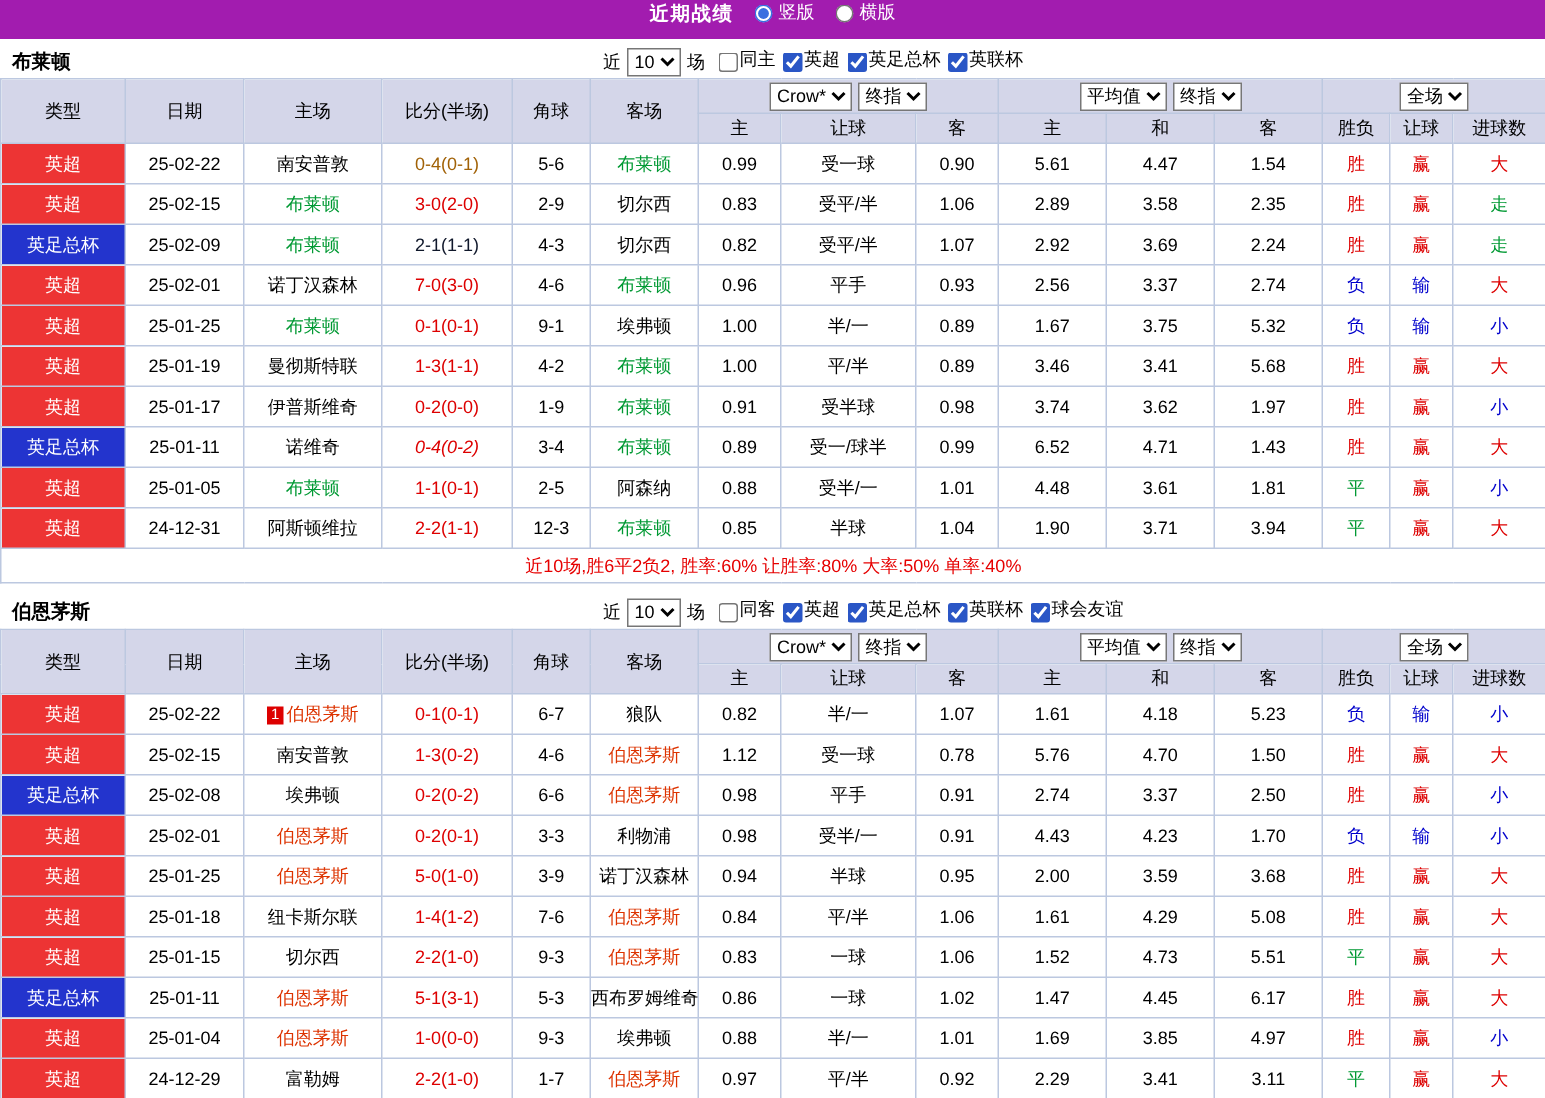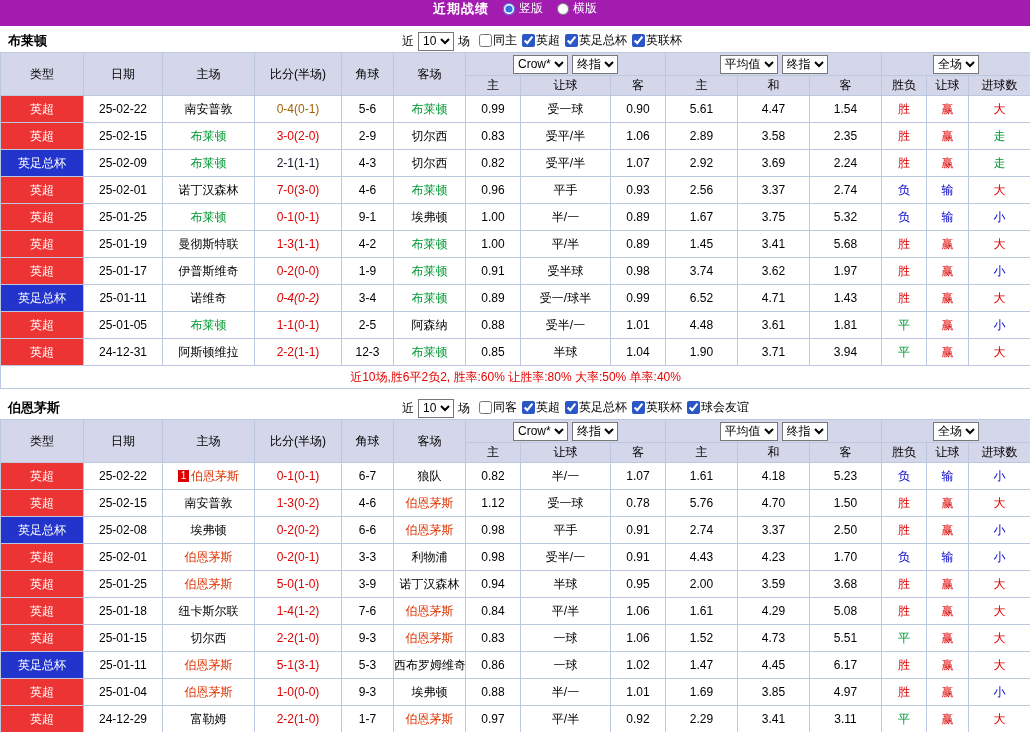--- a/index.html
+++ b/index.html
@@ -8,21 +8,21 @@
   .topbar{height:26px;background:#a21caf;display:flex;align-items:flex-start;justify-content:center;gap:14px;}
   .topbar .title{color:#ffffff;font-weight:bold;font-size:13px;letter-spacing:1px;}
   .topbar label{color:#ffffff;display:inline-flex;align-items:center;gap:4px;cursor:pointer;}
   .topbar input[type=radio]{margin:0;width:12px;height:12px;accent-color:#3a6fe0;}
   .section.first{margin-top:4px;}
   .section.second{margin-top:8px;}
   .section-bar{height:22px;position:relative;display:flex;align-items:center;background:#ffffff;}
   .team-name{font-weight:bold;font-size:13px;padding-left:8px;}
   .filters{position:absolute;left:402px;display:flex;align-items:center;gap:4px;white-space:nowrap;}
   .filters select{height:19px;font-size:12px;background:#fff;}
-  .filters label{display:inline-flex;align-items:center;gap:1px;margin-left:5px;cursor:pointer;}
+  .filters label{display:inline-flex;align-items:flex-end;gap:1px;margin-left:5px;cursor:pointer;}
   .filters input[type=checkbox]{width:13px;height:13px;margin:0;accent-color:#2a56c6;}
   table{border-collapse:collapse;table-layout:fixed;width:1030px;}
   td{border:1px solid #bcc8e0;text-align:center;white-space:nowrap;overflow:hidden;font-size:12px;padding:0;}
   thead td{background:#d4d6e9;height:22px;}
   thead tr.subrow td{height:19px;}
   thead select{font-size:12px;height:19px;background:#fff;border:1px solid #777;margin:0 2px;}
   tbody td{height:26px;background:#ffffff;}
   td.league{color:#ffffff;}
   td.league.epl{background:#ed3434;}
   td.league.facup{background:#2334cd;}
@@ -205,21 +205,21 @@
           <tr>
             <td class="league epl">英超</td>
             <td>25-01-19</td>
             <td>曼彻斯特联</td>
             <td class="score" style="color: rgb(221, 0, 0);">1-3(1-1)</td>
             <td>4-2</td>
             <td style="color: rgb(0, 153, 51);">布莱顿</td>
             <td>1.00</td>
             <td>平/半</td>
             <td>0.89</td>
-            <td>1.45</td>
+            <td>3.46</td>
             <td>3.41</td>
             <td>5.68</td>
             <td style="color: rgb(221, 0, 0);">胜</td>
             <td style="color: rgb(221, 0, 0);">赢</td>
             <td style="color: rgb(221, 0, 0);">大</td>
           </tr>
           <tr>
             <td class="league epl">英超</td>
             <td>25-01-17</td>
             <td>伊普斯维奇</td>

